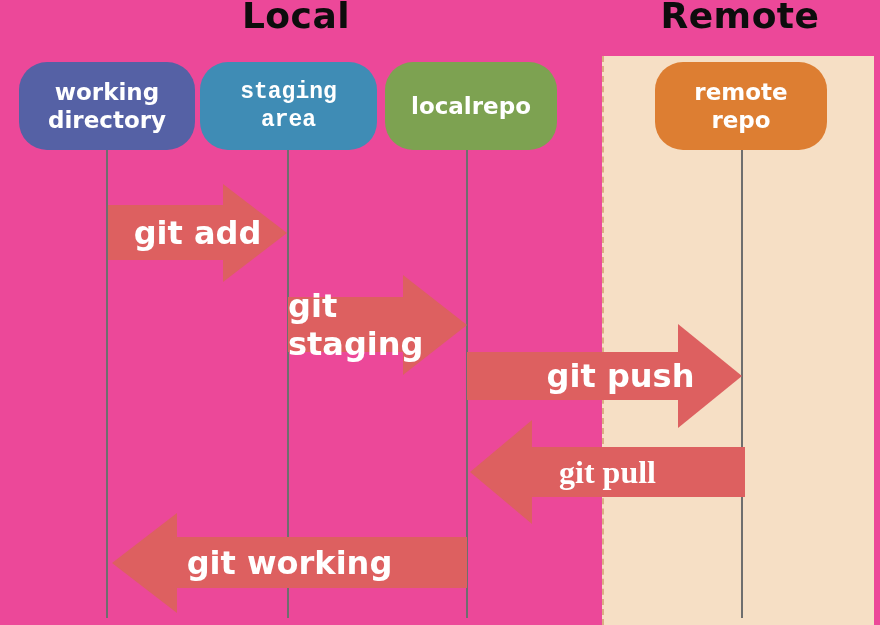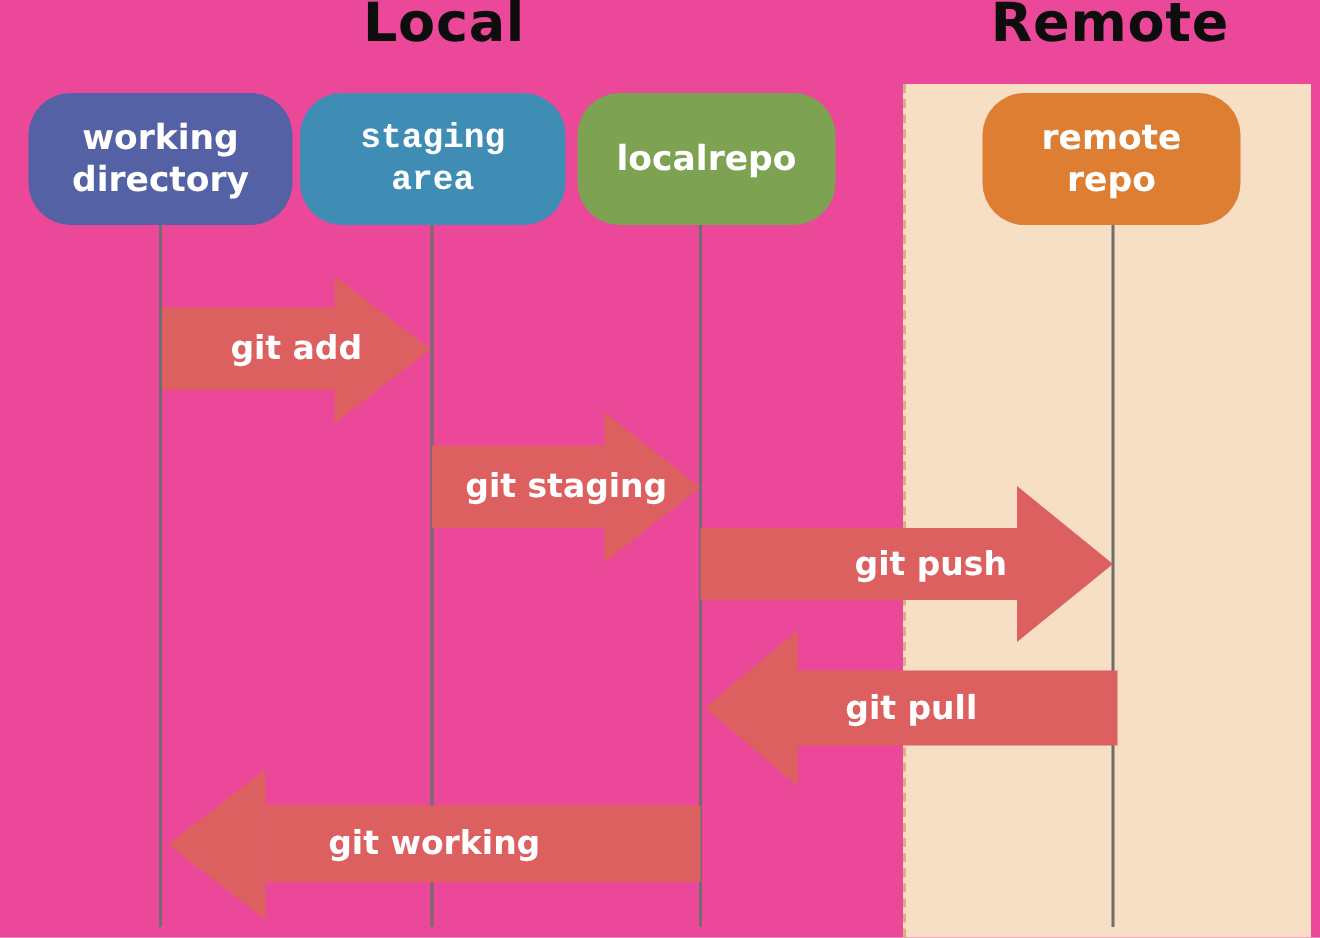--- a/index.html
+++ b/index.html
@@ -61,21 +61,21 @@
     height: 0;
     top: 0;
   }
   .arrow .arrow-label {
     position: absolute;
     left: 0; top: 0; right: 0; bottom: 0;
     display: flex;
     align-items: center;
     justify-content: center;
     color: #ffffff;
-    font-size: 22px;
+    font-size: 32px;
     font-weight: bold;
   }
 </style>
 </head>
 <body>
 
 <div class="stage">
   <div class="remote-panel" style="left: 602px; top: 56px; width: 272px; height: 569px; background: rgb(246, 223, 197); border-left-color: rgb(220, 174, 132);"></div>
   <div id="titles-layer">
       <div class="section-title" style="left: 181px; width: 230px; color: rgb(13, 13, 13);">Local</div>
@@ -99,21 +99,21 @@
         <div class="arrow-label" style="color: rgb(255, 255, 255);">git staging</div>
       </div>
       <div class="arrow" style="left: 467px; top: 323.5px; width: 275px; height: 105px;">
         <div class="arrow-body" style="top: 28.5px; height: 48px; background: rgb(221, 96, 96); left: 0px; width: 211px;"></div>
         <div class="arrow-head" style="border-top: 52.5px solid transparent; border-bottom: 52.5px solid transparent; right: 0px; border-left: 64px solid rgb(221, 96, 96);"></div>
         <div class="arrow-label" style="color: rgb(255, 255, 255); margin-left: 32px;">git push</div>
       </div>
       <div class="arrow" style="left: 470px; top: 420px; width: 275px; height: 104px;">
         <div class="arrow-body" style="top: 27px; height: 50px; background: rgb(221, 96, 96); right: 0px; width: 213px;"></div>
         <div class="arrow-head" style="border-top: 52px solid transparent; border-bottom: 52px solid transparent; left: 0px; border-right: 62px solid rgb(221, 96, 96);"></div>
-        <div class="arrow-label" style="color: rgb(255, 255, 255);">git pull</div>
+        <div class="arrow-label" style="color: rgb(255, 255, 255); font-family: Liberation Serif, serif;">git pull</div>
       </div>
       <div class="arrow" style="left: 112px; top: 512.5px; width: 355px; height: 100px;">
         <div class="arrow-body" style="top: 24.5px; height: 51px; background: rgb(221, 96, 96); right: 0px; width: 290px;"></div>
         <div class="arrow-head" style="border-top: 50px solid transparent; border-bottom: 50px solid transparent; left: 0px; border-right: 65px solid rgb(221, 96, 96);"></div>
         <div class="arrow-label" style="color: rgb(255, 255, 255);">git working</div>
       </div>
     </div>
   <div id="nodes-layer">
       <div class="node" style="left: 19px; top: 62px; width: 176px; height: 88px; background: rgb(85, 97, 165); color: rgb(255, 255, 255);">working
 directory</div>

